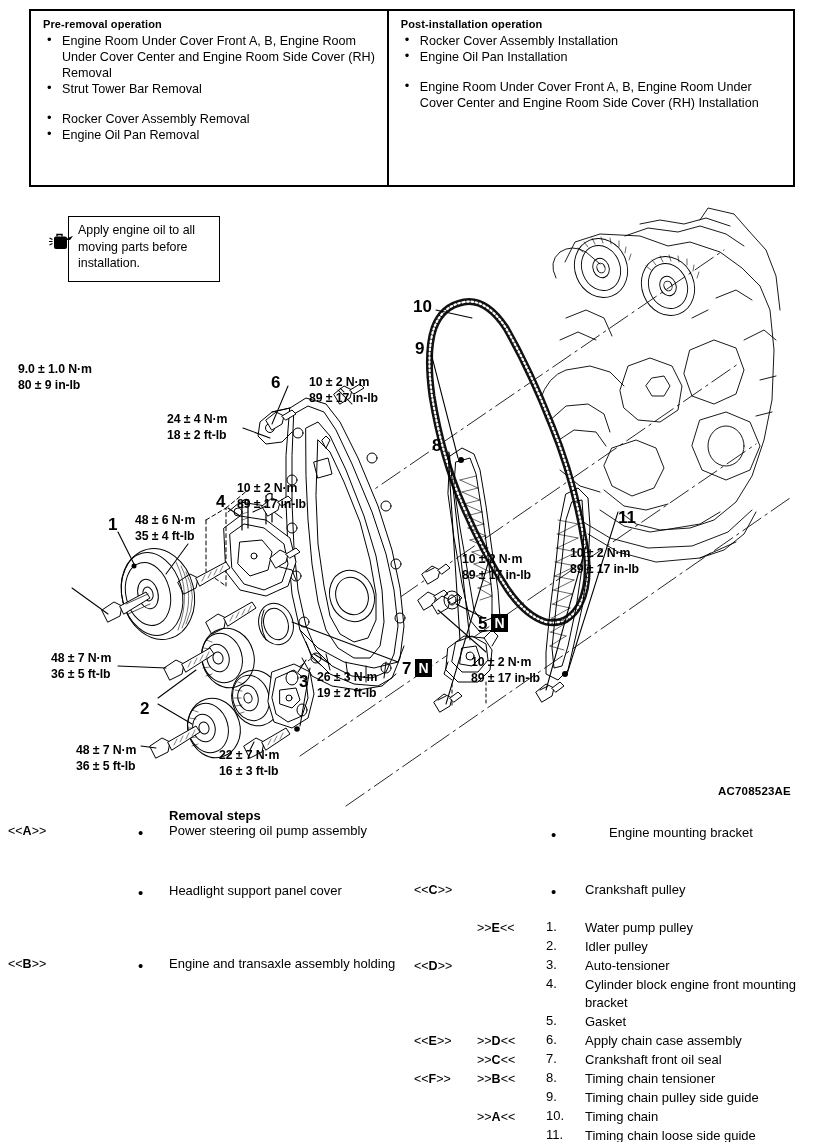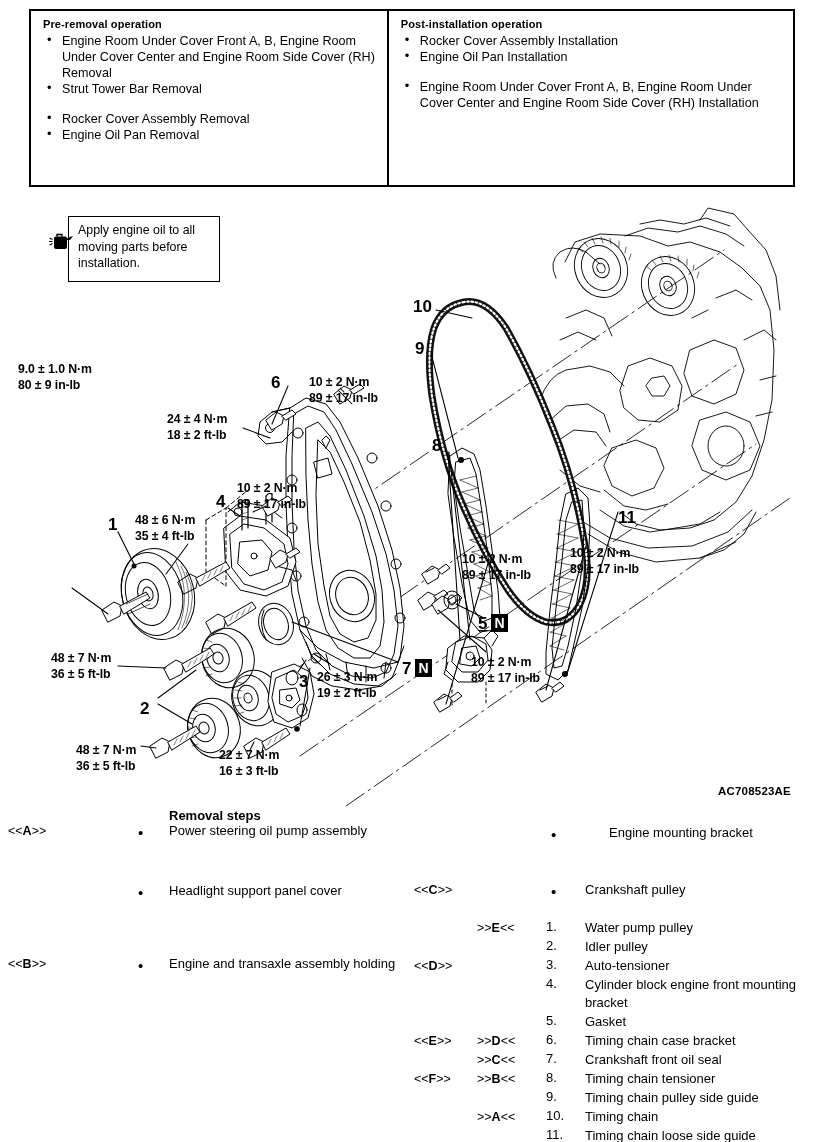--- a/index.html
+++ b/index.html
@@ -691,21 +691,21 @@
         <span class="slabel" style="position: absolute; left: 585px; top: 0px; width: 235px;">Cylinder block engine front mounting bracket</span>
       </div>
       <div class="srow" style="top: 207px; left: 0px; width: 824px;">
         <span class="snum" style="left: 546px; top: 0px;">5.</span>
         <span class="slabel" style="position: absolute; left: 585px; top: 0px; width: 235px;">Gasket</span>
       </div>
       <div class="srow" style="top: 226px; left: 0px; width: 824px;">
         <span class="mark" style="left: 414px; top: 2px;">&lt;&lt;<b>E</b>&gt;&gt;</span>
         <span class="mark" style="left: 477px; top: 2px;">&gt;&gt;<b>D</b>&lt;&lt;</span>
         <span class="snum" style="left: 546px; top: 0px;">6.</span>
-        <span class="slabel" style="position: absolute; left: 585px; top: 0px; width: 235px;">Timing chain case bracket</span>
+        <span class="slabel" style="position: absolute; left: 585px; top: 0px; width: 235px;">Apply chain case assembly</span>
       </div>
       <div class="srow" style="top: 245px; left: 0px; width: 824px;">
         <span class="mark" style="left: 477px; top: 2px;">&gt;&gt;<b>C</b>&lt;&lt;</span>
         <span class="snum" style="left: 546px; top: 0px;">7.</span>
         <span class="slabel" style="position: absolute; left: 585px; top: 0px; width: 235px;">Crankshaft front oil seal</span>
       </div>
       <div class="srow" style="top: 264px; left: 0px; width: 824px;">
         <span class="mark" style="left: 414px; top: 2px;">&lt;&lt;<b>F</b>&gt;&gt;</span>
         <span class="mark" style="left: 477px; top: 2px;">&gt;&gt;<b>B</b>&lt;&lt;</span>
         <span class="snum" style="left: 546px; top: 0px;">8.</span>

